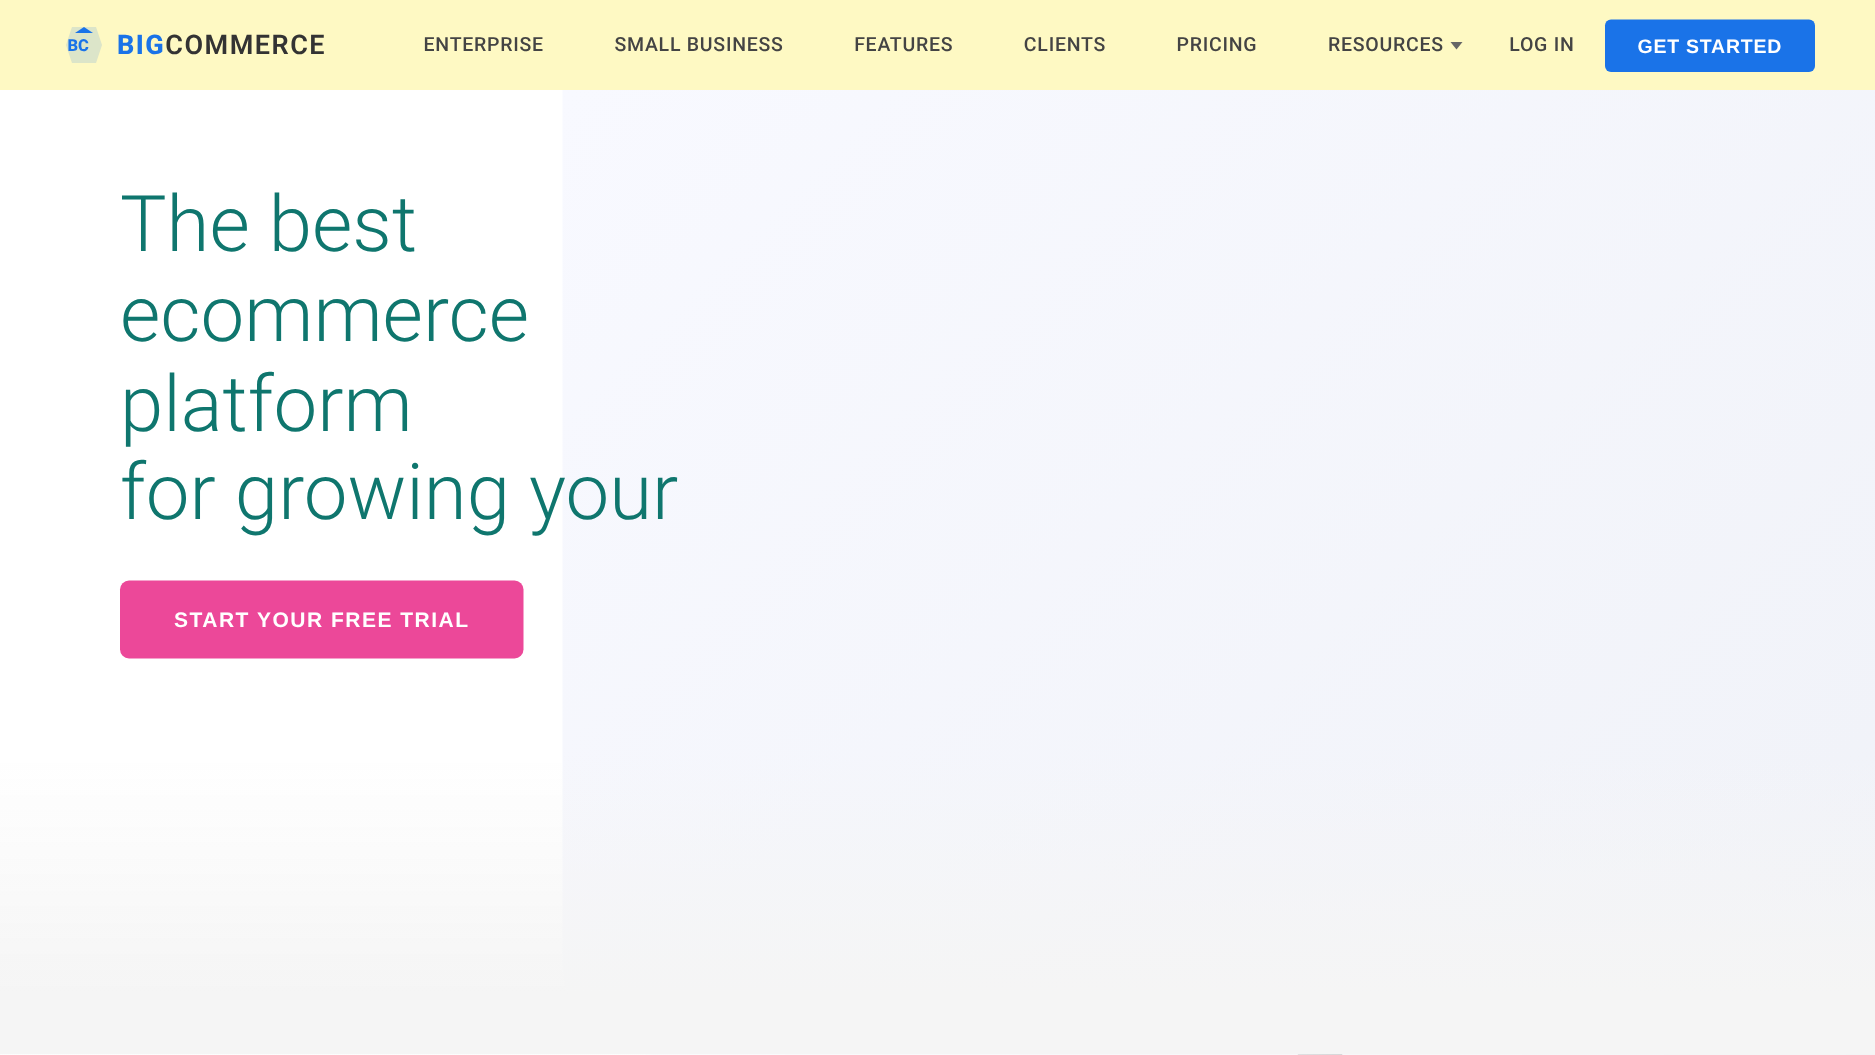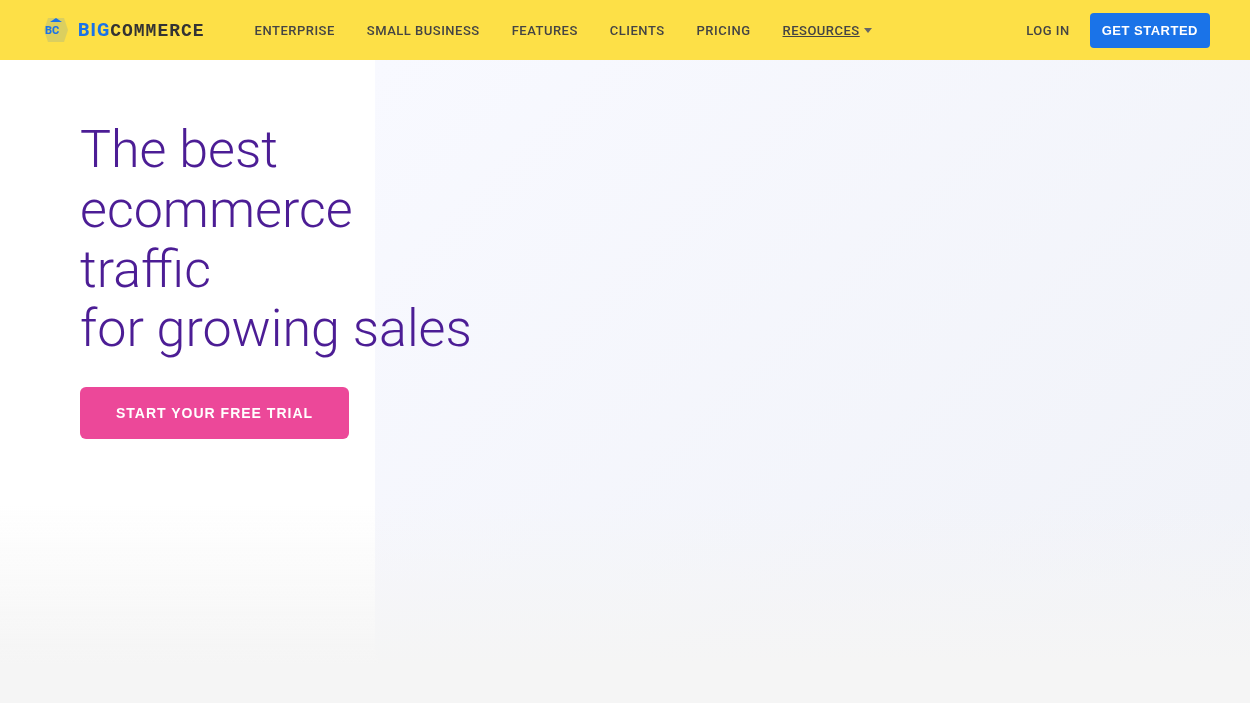--- a/index.html
+++ b/index.html
@@ -13,21 +13,21 @@
     }
 
     
     nav {
       display: flex;
       align-items: center;
       padding: 0 40px;
       height: 60px;
       position: relative;
       z-index: 10;
-      background: #fde047;
+      background: #fef9c3;
     }
     .nav-logo {
       display: flex;
       align-items: center;
       margin-right: 50px;
     }
     .logo-icon {
       width: 32px;
       height: 32px;
       margin-right: 6px;
@@ -47,26 +47,26 @@
       gap: 32px;
       flex: 1;
     }
     .nav-link {
       font-size: 13px;
       font-weight: 500;
       letter-spacing: 0.5px;
       color: #444;
       text-decoration: none;
       text-transform: uppercase;
+      margin-left: 15px;
     }
     .nav-link.resources {
       display: flex;
       align-items: center;
       gap: 4px;
-      text-decoration: underline;
     }
     .chevron-down {
       width: 0;
       height: 0;
       border-left: 4px solid transparent;
       border-right: 4px solid transparent;
       border-top: 5px solid #666;
       display: inline-block;
     }
     .nav-right {
@@ -80,21 +80,21 @@
       font-weight: 500;
       color: #444;
       text-decoration: none;
       text-transform: uppercase;
       letter-spacing: 0.5px;
     }
     .nav-cta {
       background: #1a73e8;
       color: #fff;
       border: none;
-      padding: 10px 12px;
+      padding: 10px 22px;
       border-radius: 4px;
       font-size: 13px;
       font-weight: 600;
       letter-spacing: 0.5px;
       text-transform: uppercase;
       cursor: pointer;
     }
 
     
     .hero {
@@ -107,21 +107,21 @@
     .hero-content {
       flex: 0 0 520px;
       padding: 60px 40px 40px 80px;
       z-index: 5;
     }
 
     .hero-title {
       font-size: 52px;
       font-weight: 300;
       line-height: 1.15;
-      color: #4c1d95;
+      color: #0f766e;
       margin-bottom: 28px;
     }
 
     .hero-subtitle {
       font-size: 16px;
       color: #777;
       line-height: 1.6;
       margin-bottom: 40px;
       max-width: 320px;
     }
@@ -406,21 +406,21 @@
 </head>
 <body>
 
 <nav>
   <div class="nav-logo">
     <svg class="logo-icon" viewBox="0 0 32 32" xmlns="http://www.w3.org/2000/svg">
       <polygon points="8,4 24,4 28,16 24,28 8,28 4,16" fill="#1a73e8" opacity="0.15"></polygon>
       <polygon points="10,8 22,8 16,4" fill="#1a73e8"></polygon>
       <text x="5" y="20" font-size="11" font-weight="800" fill="#1a73e8">BC</text>
     </svg>
-    <span class="logo-text"><span style="color:#1a73e8;font-weight:800;">BIG</span><span style="color:#333;font-weight:600;font-family:Liberation Mono, monospace;">COMMERCE</span></span>
+    <span class="logo-text"><span style="color:#1a73e8;font-weight:800;">BIG</span><span style="color:#333;font-weight:600;">COMMERCE</span></span>
   </div>
   <div class="nav-links">
     <a class="nav-link" href="#">ENTERPRISE</a>
     <a class="nav-link" href="#">SMALL BUSINESS</a>
     <a class="nav-link" href="#">FEATURES</a>
     <a class="nav-link" href="#">CLIENTS</a>
     <a class="nav-link" href="#">PRICING</a>
     <a class="nav-link resources" href="#">
       <span>RESOURCES</span>
       <span class="chevron-down"></span>
@@ -429,22 +429,22 @@
   <div class="nav-right">
     <a class="nav-login" href="#">LOG IN</a>
     <button class="nav-cta">GET STARTED</button>
   </div>
 </nav>
 
 <section class="hero">
   <div class="hero-content">
     <h1 class="hero-title">
       <span>The best</span><br>
-      <span>ecommerce traffic</span><br>
-      <span>for growing sales</span>
+      <span>ecommerce platform</span><br>
+      <span>for growing your</span>
     </h1>
     <button class="hero-cta">START YOUR FREE TRIAL</button>
   </div>
 
   <div class="monitor-section">
     <div class="monitor-wrapper">
       <div class="monitor-outer">
         <div class="monitor-screen">
 
           <div class="screen-nav">

